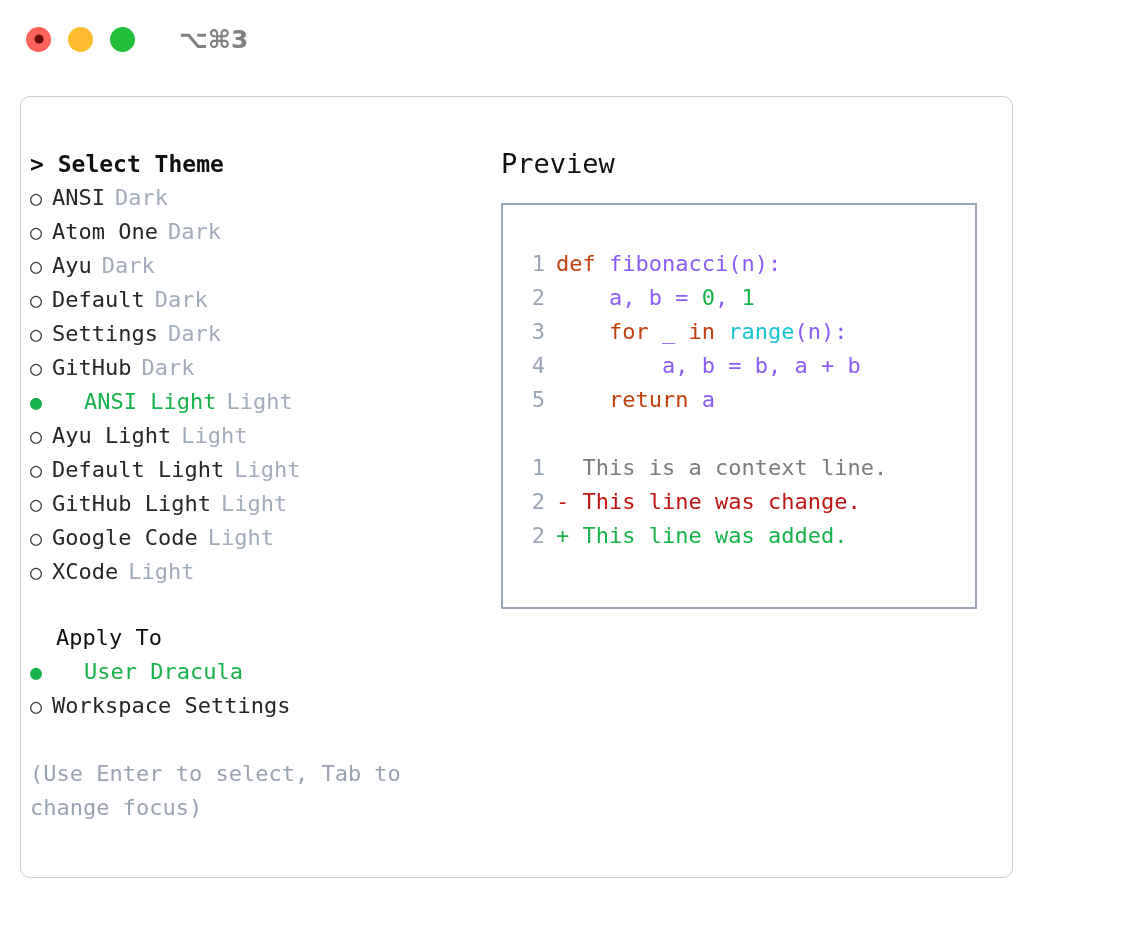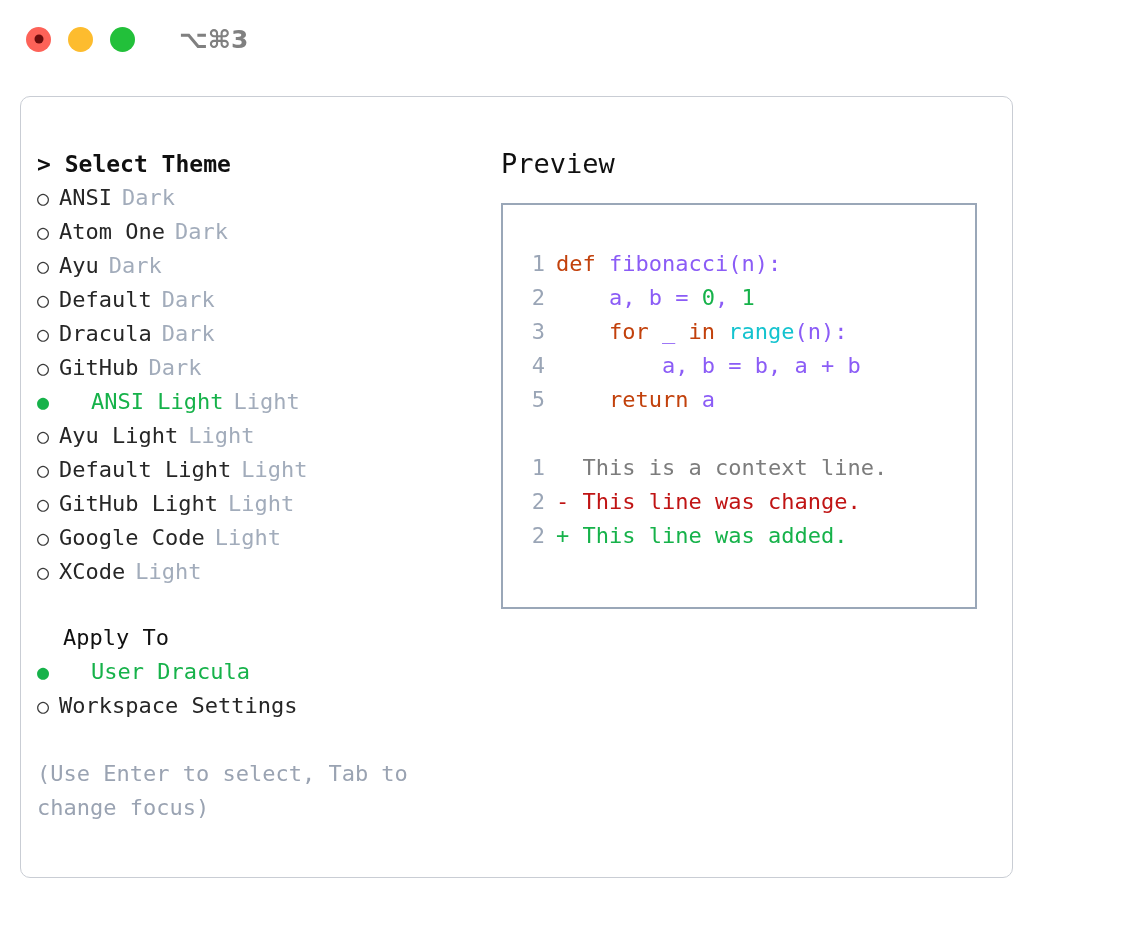--- a/index.html
+++ b/index.html
@@ -81,21 +81,21 @@
 
   .columns {
     position: absolute;
     left: 0; top: 0;
     width: 100%; height: 100%;
   }
 
   
   .left-col {
     position: absolute;
-    left: 16px;
+    left: 9px;
     top: 50px;
     width: 440px;
   }
 
   .section-header {
     font-size: 23px;
     font-weight: bold;
     color: #101010;
     line-height: 34px;
     white-space: pre;
@@ -247,21 +247,21 @@
         </div>
 
         <div class="opt-row">
           <span class="bullet">○</span>
           <span class="opt-label">Default</span>
           <span class="opt-suffix">Dark</span>
         </div>
 
         <div class="opt-row">
           <span class="bullet">○</span>
-          <span class="opt-label">Dracula</span>
+          <span class="opt-label">Settings</span>
           <span class="opt-suffix">Dark</span>
         </div>
 
         <div class="opt-row">
           <span class="bullet">○</span>
           <span class="opt-label">GitHub</span>
           <span class="opt-suffix">Dark</span>
         </div>
 
         <div class="opt-row selected">

